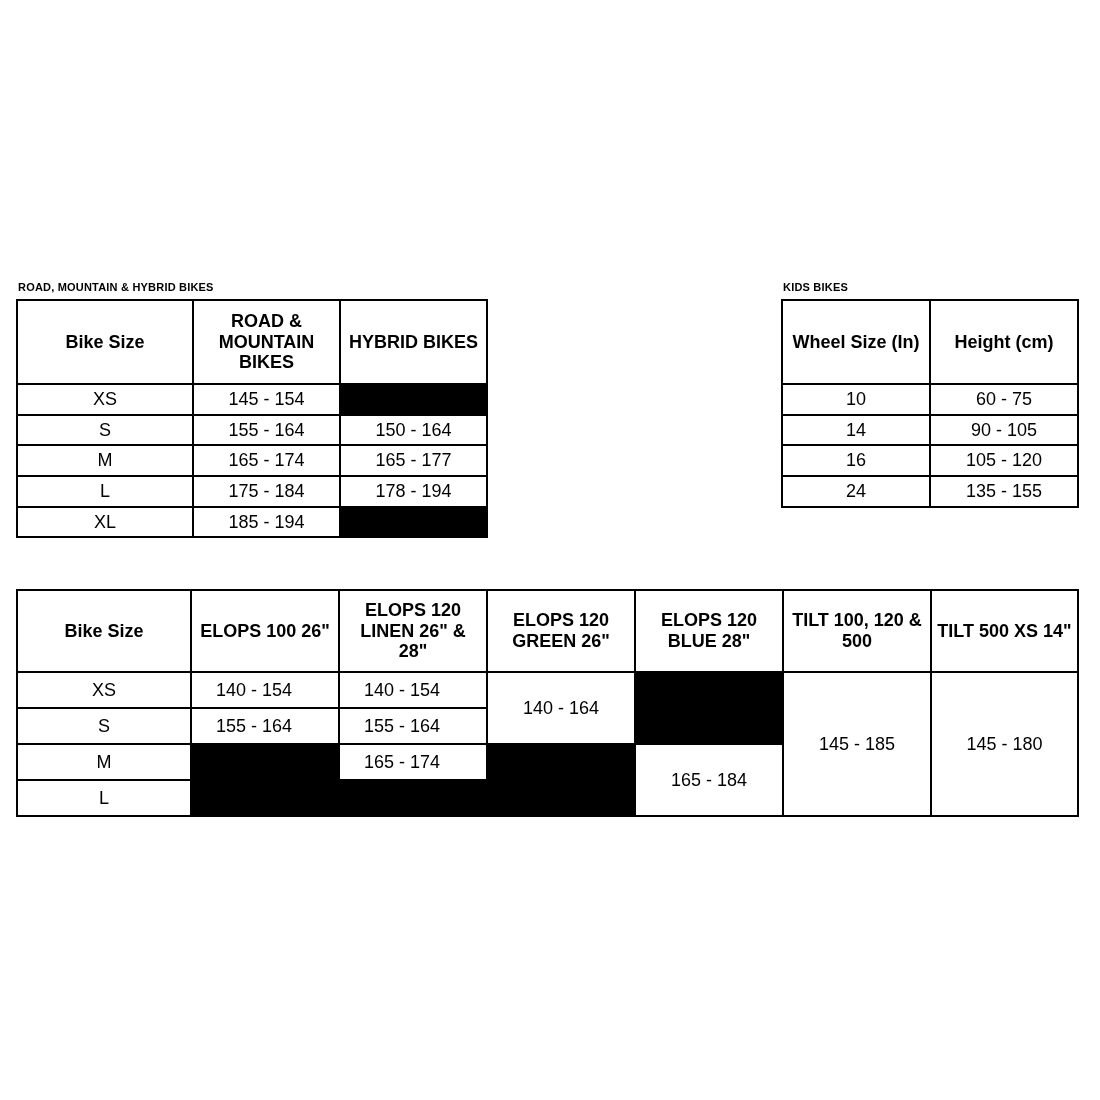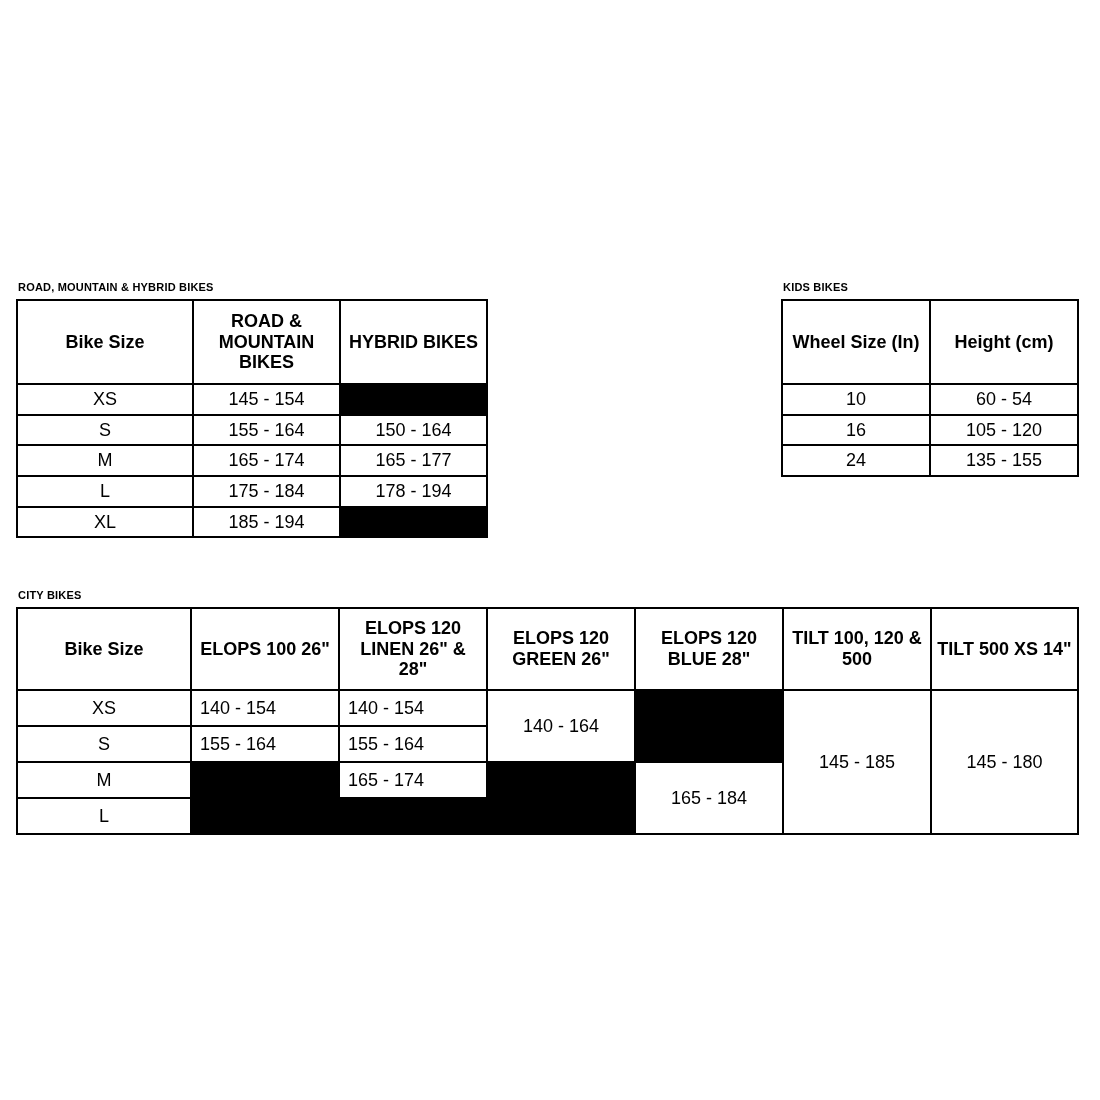--- a/index.html
+++ b/index.html
@@ -82,21 +82,21 @@
   #city-table { width: 1061px; }
   #city-table col.g1 { width: 174px; }
   #city-table col.g2 { width: 148px; }
   #city-table col.g3 { width: 148px; }
   #city-table col.g4 { width: 148px; }
   #city-table col.g5 { width: 148px; }
   #city-table col.g6 { width: 148px; }
   #city-table col.g7 { width: 147px; }
   #city-table thead th { height: 72px; }
   #city-table tbody td { height: 26px; }
-  #city-table td.vals { text-align: left; padding-left: 8px; }
+  #city-table td.vals { text-align: left; padding-left: 24px; }
 </style>
 </head>
 <body>
 
 <div id="rmh-block">
   <div class="section-title">ROAD, MOUNTAIN &amp; HYBRID BIKES</div>
   <table class="sz" id="rmh-table">
     <colgroup>
         <col class="c1">
         <col class="c2">
@@ -148,36 +148,39 @@
       </colgroup>
     <thead>
       <tr>
         <th>Wheel Size (In)</th>
         <th>Height (cm)</th>
       </tr>
     </thead>
     <tbody>
       <tr>
         <td>10</td>
-        <td>60 - 54</td>
+        <td>60 - 75</td>
+      </tr>
+      <tr>
+        <td>14</td>
+        <td>90 - 105</td>
       </tr>
       <tr>
         <td>16</td>
         <td>105 - 120</td>
       </tr>
       <tr>
         <td>24</td>
         <td>135 - 155</td>
       </tr>
     </tbody>
   </table>
 </div>
 
 <div id="city-block">
-  <div class="section-title">CITY BIKES</div>
   <table class="sz" id="city-table">
     <colgroup>
       <col class="g1">
         <col class="g2">
         <col class="g3">
         <col class="g4">
       <col class="g5">
         <col class="g6">
         <col class="g7">
     </colgroup>

